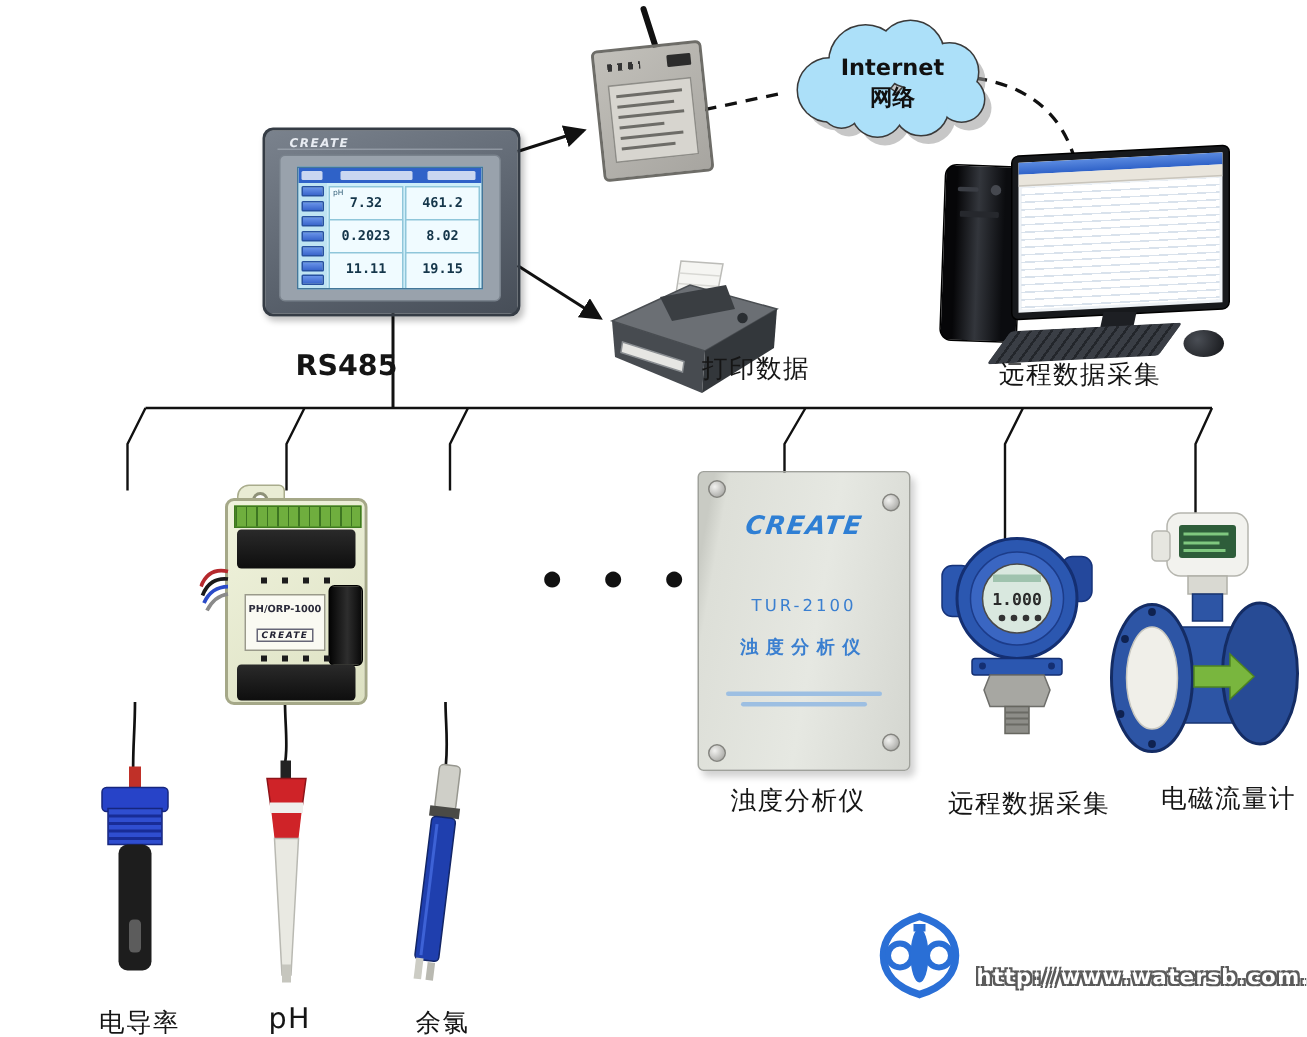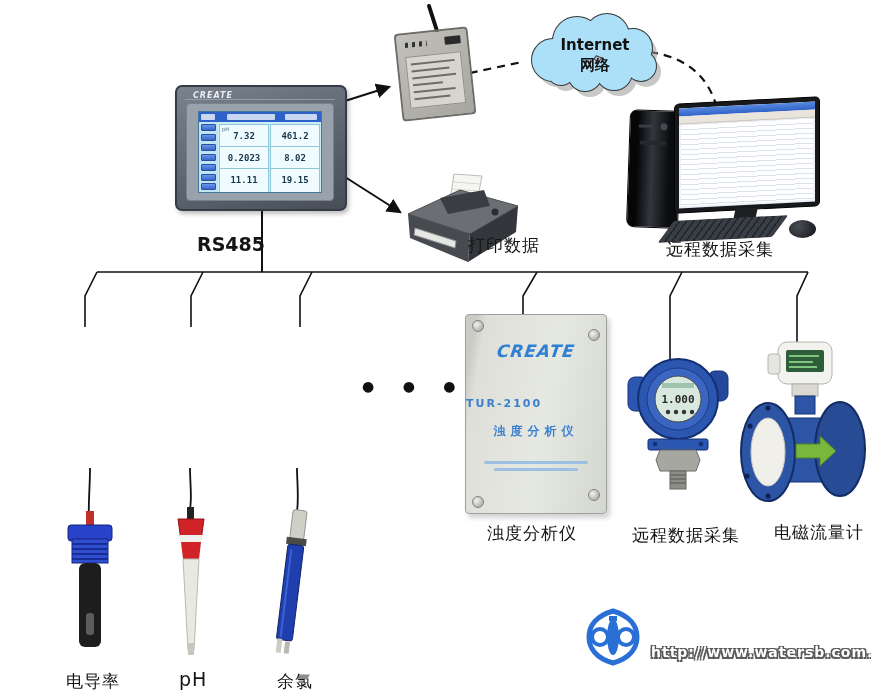--- a/index.html
+++ b/index.html
@@ -86,21 +86,21 @@
           border-radius:4px;border:1px solid #000;}
   .m-wires{position:absolute;left:-17px;top:46px;}
   
   #turb{left:465px;top:314px;width:140px;height:198px;z-index:3;
         background:linear-gradient(100deg,#c9cbc4 0 6%,#dddfd8 12%,#e6e8e2 55%,#d4d6d0);
         border:1px solid #9fa19b;border-radius:4px;box-shadow:3px 4px 5px rgba(0,0,0,.18);}
   #turb .screw{position:absolute;width:10px;height:10px;border-radius:50%;
                background:radial-gradient(circle at 35% 35%,#f2f2f0,#9a9a96);border:1px solid #84847f;}
   #turb .logo{position:absolute;left:0;top:26px;width:100%;text-align:center;font-size:17px;font-weight:bold;
               font-style:italic;color:#2f7fd4;letter-spacing:1px;transform:skewX(-8deg);}
-  #turb .mod{position:absolute;left:0;top:82px;width:100%;text-align:left;font-size:11px;font-weight:bold;
+  #turb .mod{position:absolute;left:0;top:82px;width:100%;text-align:center;font-size:11px;font-weight:normal;
              color:#3a7fd0;letter-spacing:2px;}
   #turb .nm{position:absolute;left:0;top:108px;width:100%;text-align:center;font-size:12px;font-weight:bold;
             color:#3a7fd0;letter-spacing:5px;}
   #turb .tiny{position:absolute;left:18px;width:104px;height:3px;background:#9dbfe2;border-radius:2px;}
   
   #dots{left:362px;top:378px;z-index:3;font-size:14px;letter-spacing:12px;color:#111;}
   
   #wm{left:585px;top:598px;width:280px;height:80px;z-index:6;}
   #wm .t1{position:absolute;left:58px;top:10px;font-size:26px;font-weight:bold;color:#fff;letter-spacing:2px;
           text-shadow:-2px -2px 0 #5a5a5a,2px -2px 0 #5a5a5a,-2px 2px 0 #5a5a5a,2px 2px 0 #5a5a5a,0 0 3px #5a5a5a;}
@@ -252,20 +252,43 @@
       </div>
     </div>
     <div class="stand"></div>
     <div class="base"></div>
     <div class="kb"></div>
     <div class="mouse"></div>
   </div>
   <div class="caption" style="left:666px;top:238px">远程数据采集</div>
 
 
+  <div class="module" style="left:150px;top:323px">
+    <div class="m-tab">
+        <span class="m-hole"></span>
+      </div>
+    <div class="m-body">
+      <div class="m-green"></div>
+      <div class="m-blk" style="top:19px;height:26px"></div>
+      <div class="m-dots" style="top:51px"></div>
+      <div class="m-label">
+        <span class="mod">PH/ORP-1000</span>
+        <span class="brd">CREATE</span>
+      </div>
+      <div class="m-slot"></div>
+      <div class="m-dots" style="top:103px"></div>
+      <div class="m-blk" style="top:109px;height:24px"></div>
+    </div>
+    <svg class="m-wires" width="20" height="42" viewBox="0 0 20 42">
+      <path d="M19,12 C10,10 4,14 1,22" stroke="#b5292d" stroke-width="2.5" fill="none"></path>
+      <path d="M19,17 C11,16 5,20 2,28" stroke="#1a1a1a" stroke-width="2.5" fill="none"></path>
+      <path d="M19,22 C12,22 6,26 3,33" stroke="#2b4bc8" stroke-width="2.5" fill="none"></path>
+      <path d="M19,27 C13,28 8,32 5,38" stroke="#8a8a8a" stroke-width="2.5" fill="none"></path>
+    </svg>
+  </div>
 
 
   <div id="dots" class="abs">●  ●  ●</div>
 
   <svg class="abs" style="left:60px;top:505px;z-index:3" width="60" height="160" viewBox="0 0 60 160">
     <rect x="26" y="6" width="8" height="16" fill="#c03028"></rect>
     <rect x="8" y="20" width="44" height="16" rx="3" fill="#2743c8" stroke="#16267e"></rect>
     <rect x="12" y="34" width="36" height="24" fill="#2f4ed0" stroke="#16267e"></rect>
     <path d="M12,39 h36 M12,44 h36 M12,49 h36 M12,54 h36" stroke="#182c96" stroke-width="2"></path>
     <rect x="19" y="58" width="22" height="84" rx="6" fill="#1d1d1d"></rect>

